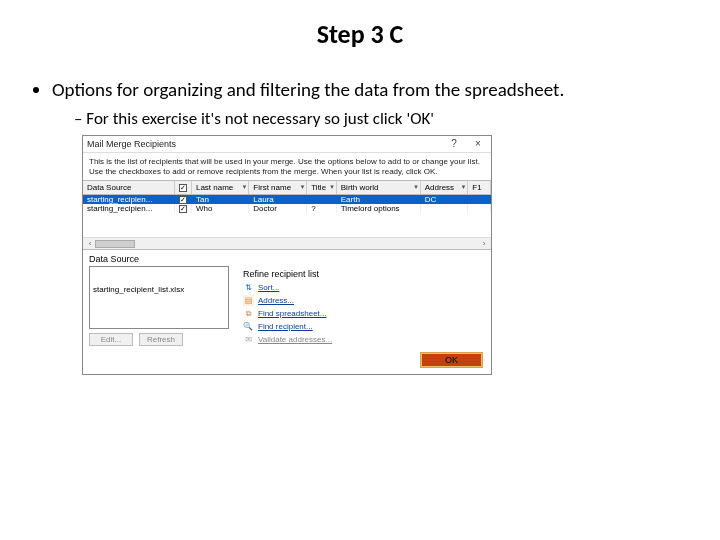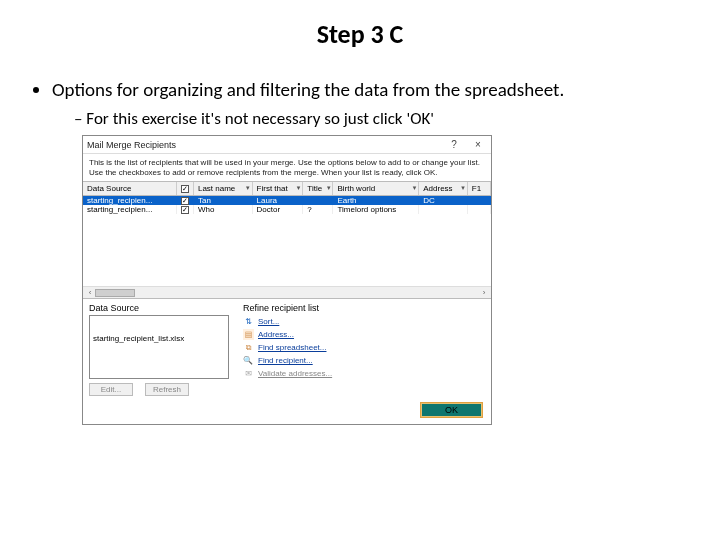--- a/index.html
+++ b/index.html
@@ -39,21 +39,21 @@
   }
   ul.level2 > li::before {
     content: "– ";
   }
   .dialog-wrap {
     margin-left: 42px;
     margin-top: 6px;
   }
   .dialog {
     width: 410px;
-    height: 290px;
+    height: 240px;
     border: 1px solid #888;
     background: #fff;
     font-family: "Segoe UI", Tahoma, sans-serif;
     font-size: 9px;
     color: #000;
     display: flex;
     flex-direction: column;
     overflow: hidden;
   }
   .titlebar {
@@ -153,31 +153,31 @@
   .col-label { font-size: 9px; margin-bottom: 2px; }
   .ds-col { width: 140px; display: flex; flex-direction: column; }
   .ds-list {
     flex: 1;
     border: 1px solid #888;
     background: #fff;
     padding: 18px 3px;
     font-size: 8px;
     overflow: hidden;
   }
-  .ds-btns { display: flex; gap: 12px; margin-top: 4px; }
+  .ds-btns { display: flex; gap: 6px; margin-top: 4px; }
   .small-btn {
     border: 1px solid #bbb;
     background: #f0f0f0;
     color: #888;
     padding: 1px 6px;
     font-size: 8px;
     min-width: 44px;
     text-align: center;
   }
-  .refine-col { flex: 1; }
+  .refine-col { flex: 1; margin-top: 15px; }
   .refine-list { list-style: none; padding: 0; margin: 2px 0 0 0; }
   .refine-list li {
     display: flex;
     align-items: center;
     gap: 4px;
     padding: 1px 0;
     font-size: 8px;
   }
   .refine-list .rl-link { color: #0a3e9b; text-decoration: underline; text-align: right; }
   .refine-list .rl-inactive { color: #888; text-decoration: underline; }
@@ -188,21 +188,21 @@
     justify-content: center;
     font-size: 8px;
   }
   .footer {
     padding: 6px 8px 6px 8px;
     display: flex;
     justify-content: flex-end;
   }
   .ok-btn {
     border: 1px solid #e0a040;
-    background: #0f766e;
+    background: #c2410c;
     box-shadow: 0 0 0 1px #e8c070 inset;
     padding: 2px 24px;
     font-size: 9px;
   }
 </style>
 </head>
 <body>
 
 <div class="slide">
   <h1 class="title">Step 3 C</h1>
@@ -223,21 +223,21 @@
       </div>
       <div class="desc">This is the list of recipients that will be used in your merge. Use the options below to add to or change your list. Use the checkboxes to add or remove recipients from the merge. When your list is ready, click OK.</div>
 
       <div class="grid-area">
         <table class="grid">
           <thead>
             <tr>
               <th><span>Data Source</span></th>
               <th class="cb"><span class="cb-box">✓</span></th>
               <th><span>Last name</span><span class="chev">▾</span></th>
-              <th><span>First that</span><span class="chev">▾</span></th>
+              <th><span>First name</span><span class="chev">▾</span></th>
               <th><span>Title</span><span class="chev">▾</span></th>
               <th><span>Birth world</span><span class="chev">▾</span></th>
               <th><span>Address</span><span class="chev">▾</span></th>
               <th><span>F1</span></th>
             </tr>
           </thead>
           <tbody>
             <tr class="sel">
               <td>starting_recipien...</td>
               <td class="cb"><span class="cb-box">✓</span></td>

